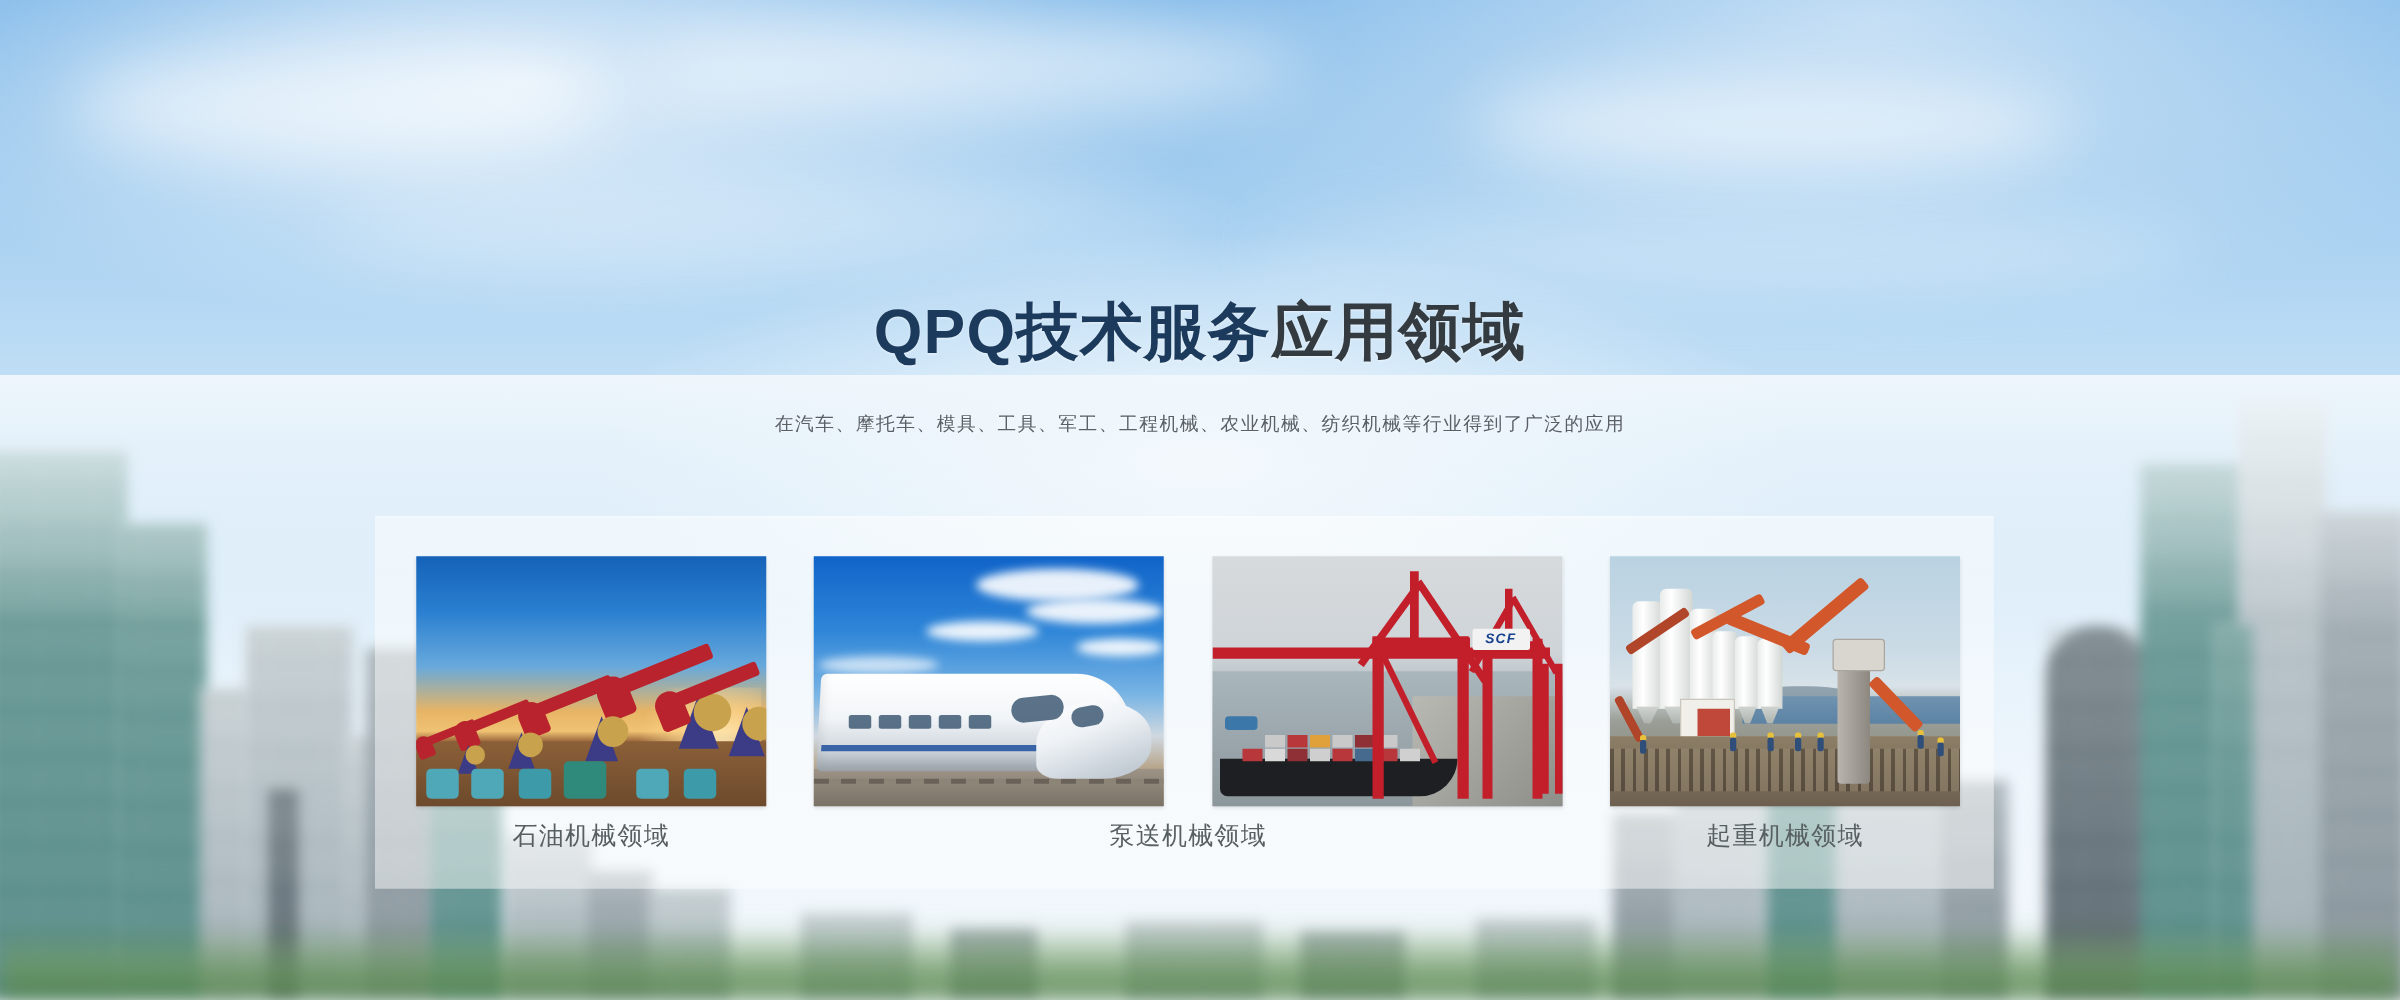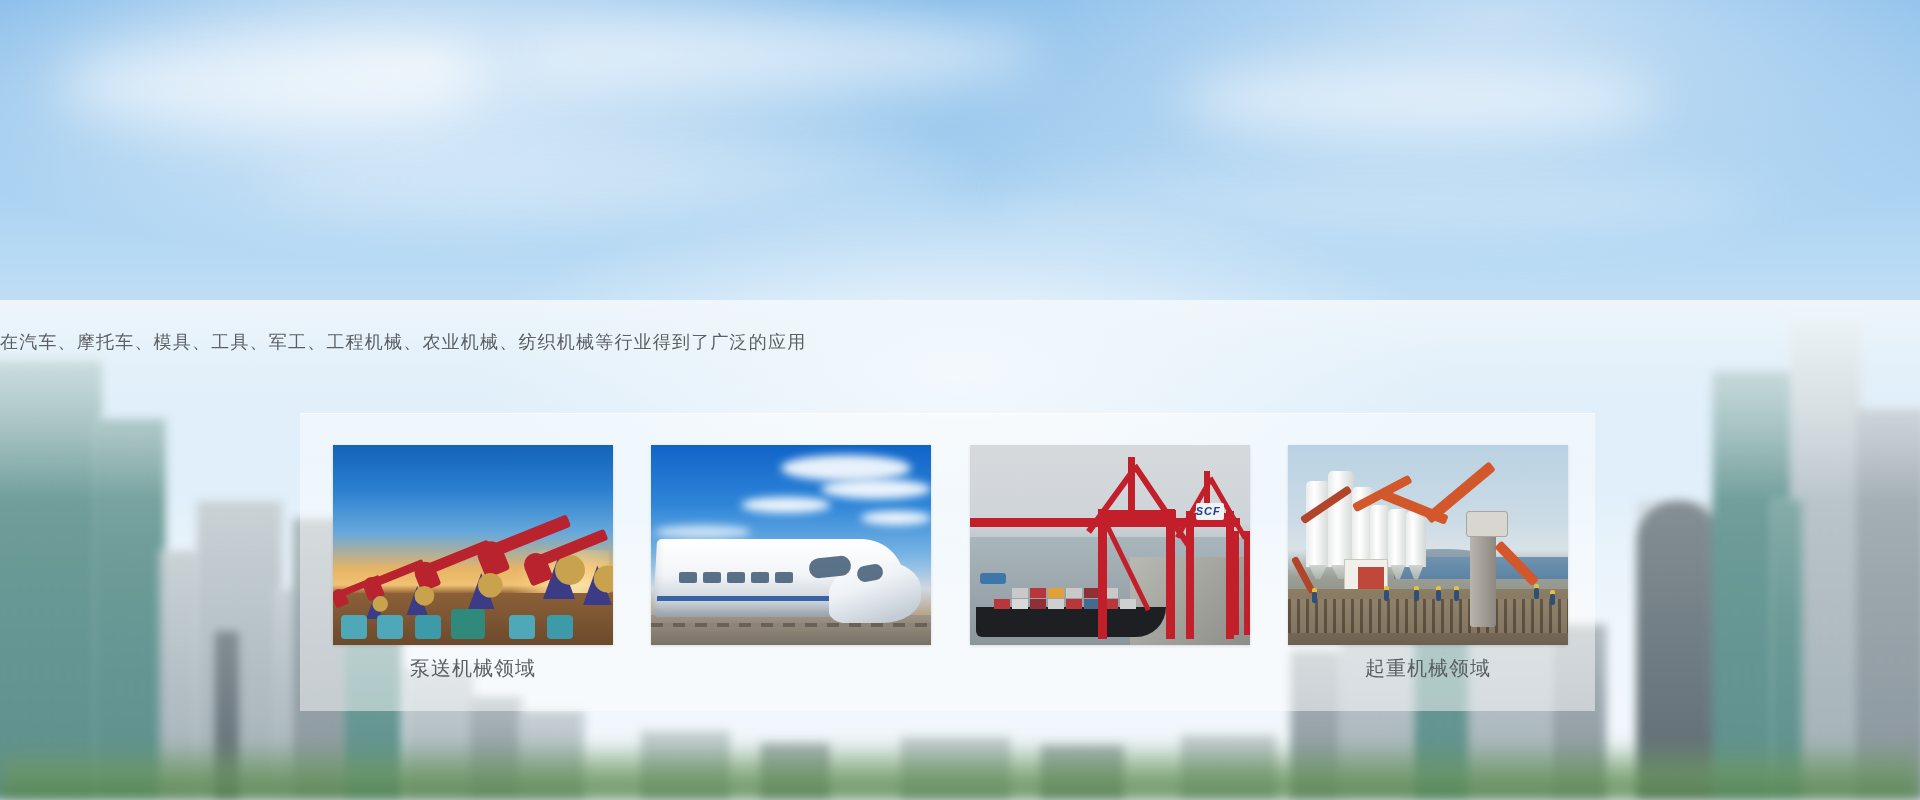--- a/index.html
+++ b/index.html
@@ -75,21 +75,22 @@
     text-align:center;
     font-size:50px; font-weight:bold; letter-spacing:1px;
     color:#1b3a5c;
     text-shadow:0 1px 2px rgba(255,255,255,.55);
     white-space:nowrap;
   }
   .title .dark { color:#333b40; }
 
   .subtitle {
     position:absolute; top:330px; left:0; width:100%;
-    font-size:18px; color:#5a6166; letter-spacing:1.2px;
+    text-align:center;
+    font-size:15px; color:#5a6166; letter-spacing:1.2px;
     text-shadow:0 1px 1px rgba(255,255,255,.5);
     white-space:nowrap;
   }
 
   
   .panel {
     position:absolute; left:300px; top:413px;
     width:1295px; height:298px;
     background:rgba(255,255,255,.48);
     border-top:1px solid rgba(255,255,255,.55);
@@ -181,24 +182,24 @@
 
   
   .img-port { background:linear-gradient(180deg,#d6dadd 0%,#cfd4d8 38%,#b9c3c8 52%,#9aa7ad 68%,#8a8f91 100%); }
   .port-water { position:absolute; left:0; right:0; top:46%; bottom:0; background:linear-gradient(180deg,#a9b6bc 0%,#8c979c 100%); }
   .port-quay { position:absolute; right:0; bottom:0; width:120px; height:88px; background:linear-gradient(135deg,#b9b9b4 0%,#8e8e89 100%); }
   .cr-leg  { position:absolute; background:#c21f2b; }
   .cr-boom { position:absolute; height:9px; background:#c21f2b; }
   .cr-diag { position:absolute; background:#c21f2b; transform-origin:top left; }
   .cont { position:absolute; width:16px; height:10px; }
   .scf {
-    position:absolute; right:26px; top:58px; width:28px; height:17px;
+    position:absolute; right:26px; top:58px; width:46px; height:17px;
     background:#f2f2f2; border-radius:2px;
     color:#17418e; font-size:11px; font-weight:bold; font-style:italic;
-    text-align:left; line-height:17px; letter-spacing:1px;
+    text-align:center; line-height:17px; letter-spacing:1px;
   }
   .port-ship { position:absolute; left:6px; bottom:8px; width:190px; height:30px; background:#1d1f22; border-radius:0 0 30px 6px; }
 
   
   .img-pump { background:linear-gradient(180deg,#b9d2e2 0%,#cbdbe6 38%,#d8e2e8 52%,#9a9e96 66%,#7d7a6c 100%); }
   .silo {
     position:absolute; background:linear-gradient(90deg,#e9ecea 0%,#ffffff 35%,#d2d7d4 100%);
     border-radius:5px 5px 0 0;
   }
   .silo::after{ content:""; position:absolute; left:0; right:0; bottom:-12px; height:14px;
@@ -261,20 +262,23 @@
     <div class="bldg gray" style="left:1856px; width:70px;  height:392px;"></div>
     <div class="bldg teal" style="left:1772px; width:30px;  height:300px;"></div>
 
     <div class="greenery"></div>
   </div>
   <div class="haze"></div>
 </div>
 
 <div id="content">
 
+  <div class="title">
+    <span>QPQ技术服务</span><span class="dark">应用领域</span>
+  </div>
 
   <div class="subtitle">在汽车、摩托车、模具、工具、军工、工程机械、农业机械、纺织机械等行业得到了广泛的应用</div>
 
   <div class="panel"></div>
 
   <div class="cards">
 
     <div class="card">
       <div class="thumb img-oil">
         <div class="oil-sun"></div>
@@ -420,17 +424,18 @@
         <div class="worker" style="left:148px; bottom:44px;"></div>
         <div class="worker" style="left:166px; bottom:44px;"></div>
         <div class="worker" style="left:246px; bottom:46px;"></div>
         <div class="worker" style="left:262px; bottom:40px;"></div>
       </div>
     </div>
 
   </div>
 
   <div class="captions">
+    <div class="caption">石油机械领域</div>
     <div class="caption">泵送机械领域</div>
     <div class="caption">起重机械领域</div>
   </div>
 
 </div>
 
 </body></html>

